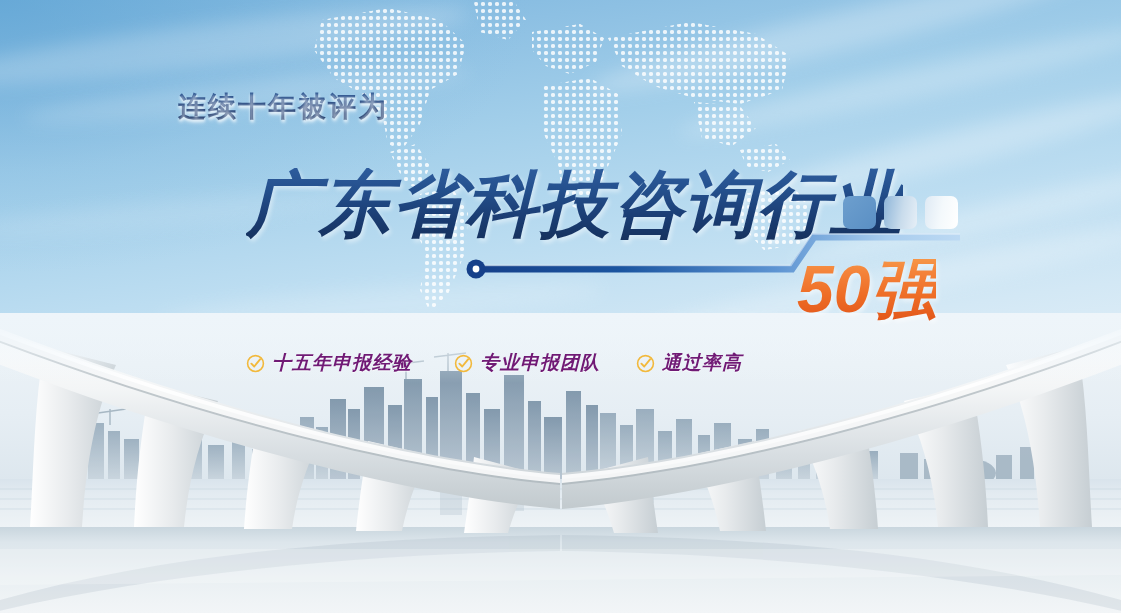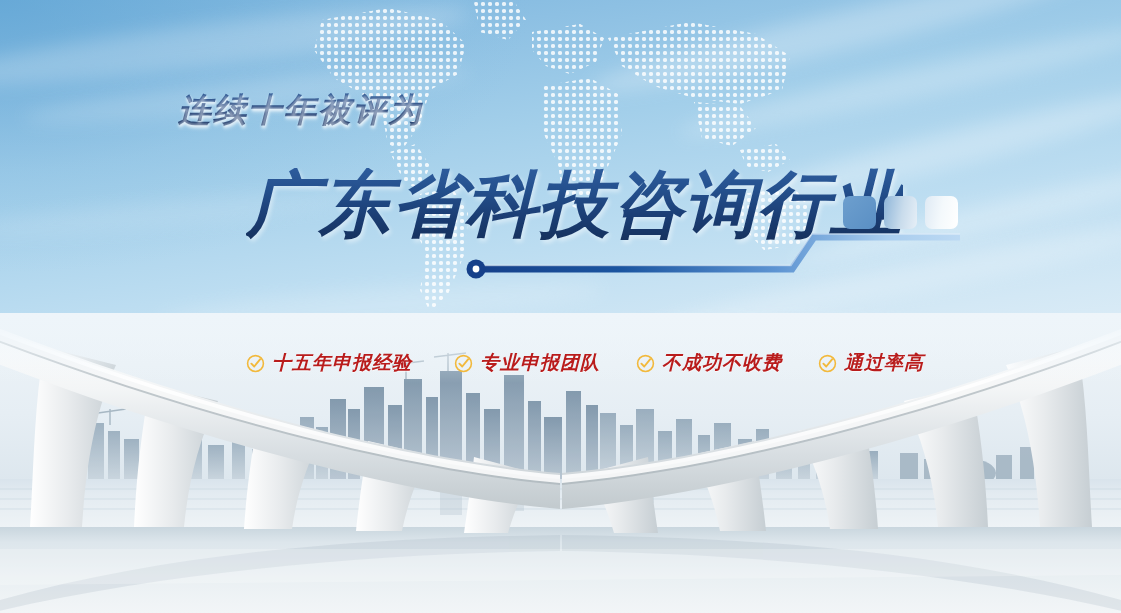--- a/index.html
+++ b/index.html
@@ -60,21 +60,21 @@
     position:absolute; left:0; top:0; width:100%; height:70px;
     background:linear-gradient(180deg, rgba(238,245,250,1) 0%, rgba(238,245,250,.55) 45%, rgba(238,245,250,0) 100%);
     z-index:6; pointer-events:none;
   }
 
   
   .content{ position:absolute; inset:0; z-index:20; }
 
   .eyebrow{
     position:absolute; left:178px; top:88px;
-    font-size:33px; font-weight:bold; font-style:italic;
+    font-size:28px; font-weight:bold; 
     letter-spacing:2px;
     color:#1d3f79;
     background:linear-gradient(180deg,#2f5d9c 0%,#1b3b72 55%,#15315f 100%);
     -webkit-background-clip:text; background-clip:text; -webkit-text-fill-color:transparent;
     text-shadow:0 2px 3px rgba(255,255,255,.55);
     filter:drop-shadow(1px 2px 1px rgba(255,255,255,.5));
     white-space:nowrap;
     text-align:center;
   }
 
@@ -115,21 +115,21 @@
     position:absolute; left:246px; top:350px;
     display:flex; align-items:center; gap:0px;
     white-space:nowrap;
   }
   .feature{ display:flex; align-items:center; }
   .feature + .feature{ margin-left:36px; }
   .fcheck{ width:19px; height:19px; margin-right:7px; flex:0 0 auto; }
   .fcheck svg{ width:19px; height:19px; display:block; }
   .flabel{
     font-size:19px; font-weight:bold; font-style:italic; letter-spacing:1px;
-    color:#b91c1c;
+    color:#701a75;
     text-shadow:0 1px 1px rgba(255,255,255,.75);
   }
   .f1{ margin-left:0; }
   .f2{ margin-left:44px;padding-left:6px; }
   .f3{ margin-left:46px; }
   .f4{ margin-left:44px;justify-content:space-between; }
 </style>
 </head>
 <body>
 
@@ -379,20 +379,21 @@
 
         <path d="M16 47 L332 47 L354 15 L500 15" fill="none" stroke="url(#lineG)" stroke-width="7" stroke-linecap="butt" stroke-linejoin="miter"></path>
 
         <path d="M16 43.5 L331 43.5 L352 12 L500 12" fill="none" stroke="#ffffff" stroke-width="1.4" opacity="0.45"></path>
 
         <circle cx="16" cy="47" r="9.5" fill="#16408a"></circle>
         <circle cx="16" cy="47" r="3.4" fill="#ffffff"></circle>
       </svg>
     </div>
 
+    <div class="rank">50强</div>
 
     <div class="features">
 
       <div class="feature f1">
         <span class="fcheck">
           <svg viewBox="0 0 24 24" xmlns="http://www.w3.org/2000/svg">
             <circle cx="12" cy="12" r="10" fill="none" stroke="#f2b93c" stroke-width="2"></circle>
             <path d="M6.8 12.2 L10.4 15.8 L18 6.6" fill="none" stroke="#f2b93c" stroke-width="2.4" stroke-linecap="round" stroke-linejoin="round"></path>
           </svg>
         </span>
@@ -402,29 +403,20 @@
       <div class="feature f2">
         <span class="fcheck">
           <svg viewBox="0 0 24 24" xmlns="http://www.w3.org/2000/svg">
             <circle cx="12" cy="12" r="10" fill="none" stroke="#f2b93c" stroke-width="2"></circle>
             <path d="M6.8 12.2 L10.4 15.8 L18 6.6" fill="none" stroke="#f2b93c" stroke-width="2.4" stroke-linecap="round" stroke-linejoin="round"></path>
           </svg>
         </span>
         <span class="flabel">专业申报团队</span>
       </div>
 
-      <div class="feature f3">
-        <span class="fcheck">
-          <svg viewBox="0 0 24 24" xmlns="http://www.w3.org/2000/svg">
-            <circle cx="12" cy="12" r="10" fill="none" stroke="#f2b93c" stroke-width="2"></circle>
-            <path d="M6.8 12.2 L10.4 15.8 L18 6.6" fill="none" stroke="#f2b93c" stroke-width="2.4" stroke-linecap="round" stroke-linejoin="round"></path>
-          </svg>
-        </span>
-        <span class="flabel">不成功不收费</span>
-      </div>
 
       <div class="feature f4">
         <span class="fcheck">
           <svg viewBox="0 0 24 24" xmlns="http://www.w3.org/2000/svg">
             <circle cx="12" cy="12" r="10" fill="none" stroke="#f2b93c" stroke-width="2"></circle>
             <path d="M6.8 12.2 L10.4 15.8 L18 6.6" fill="none" stroke="#f2b93c" stroke-width="2.4" stroke-linecap="round" stroke-linejoin="round"></path>
           </svg>
         </span>
         <span class="flabel">通过率高</span>
       </div>

